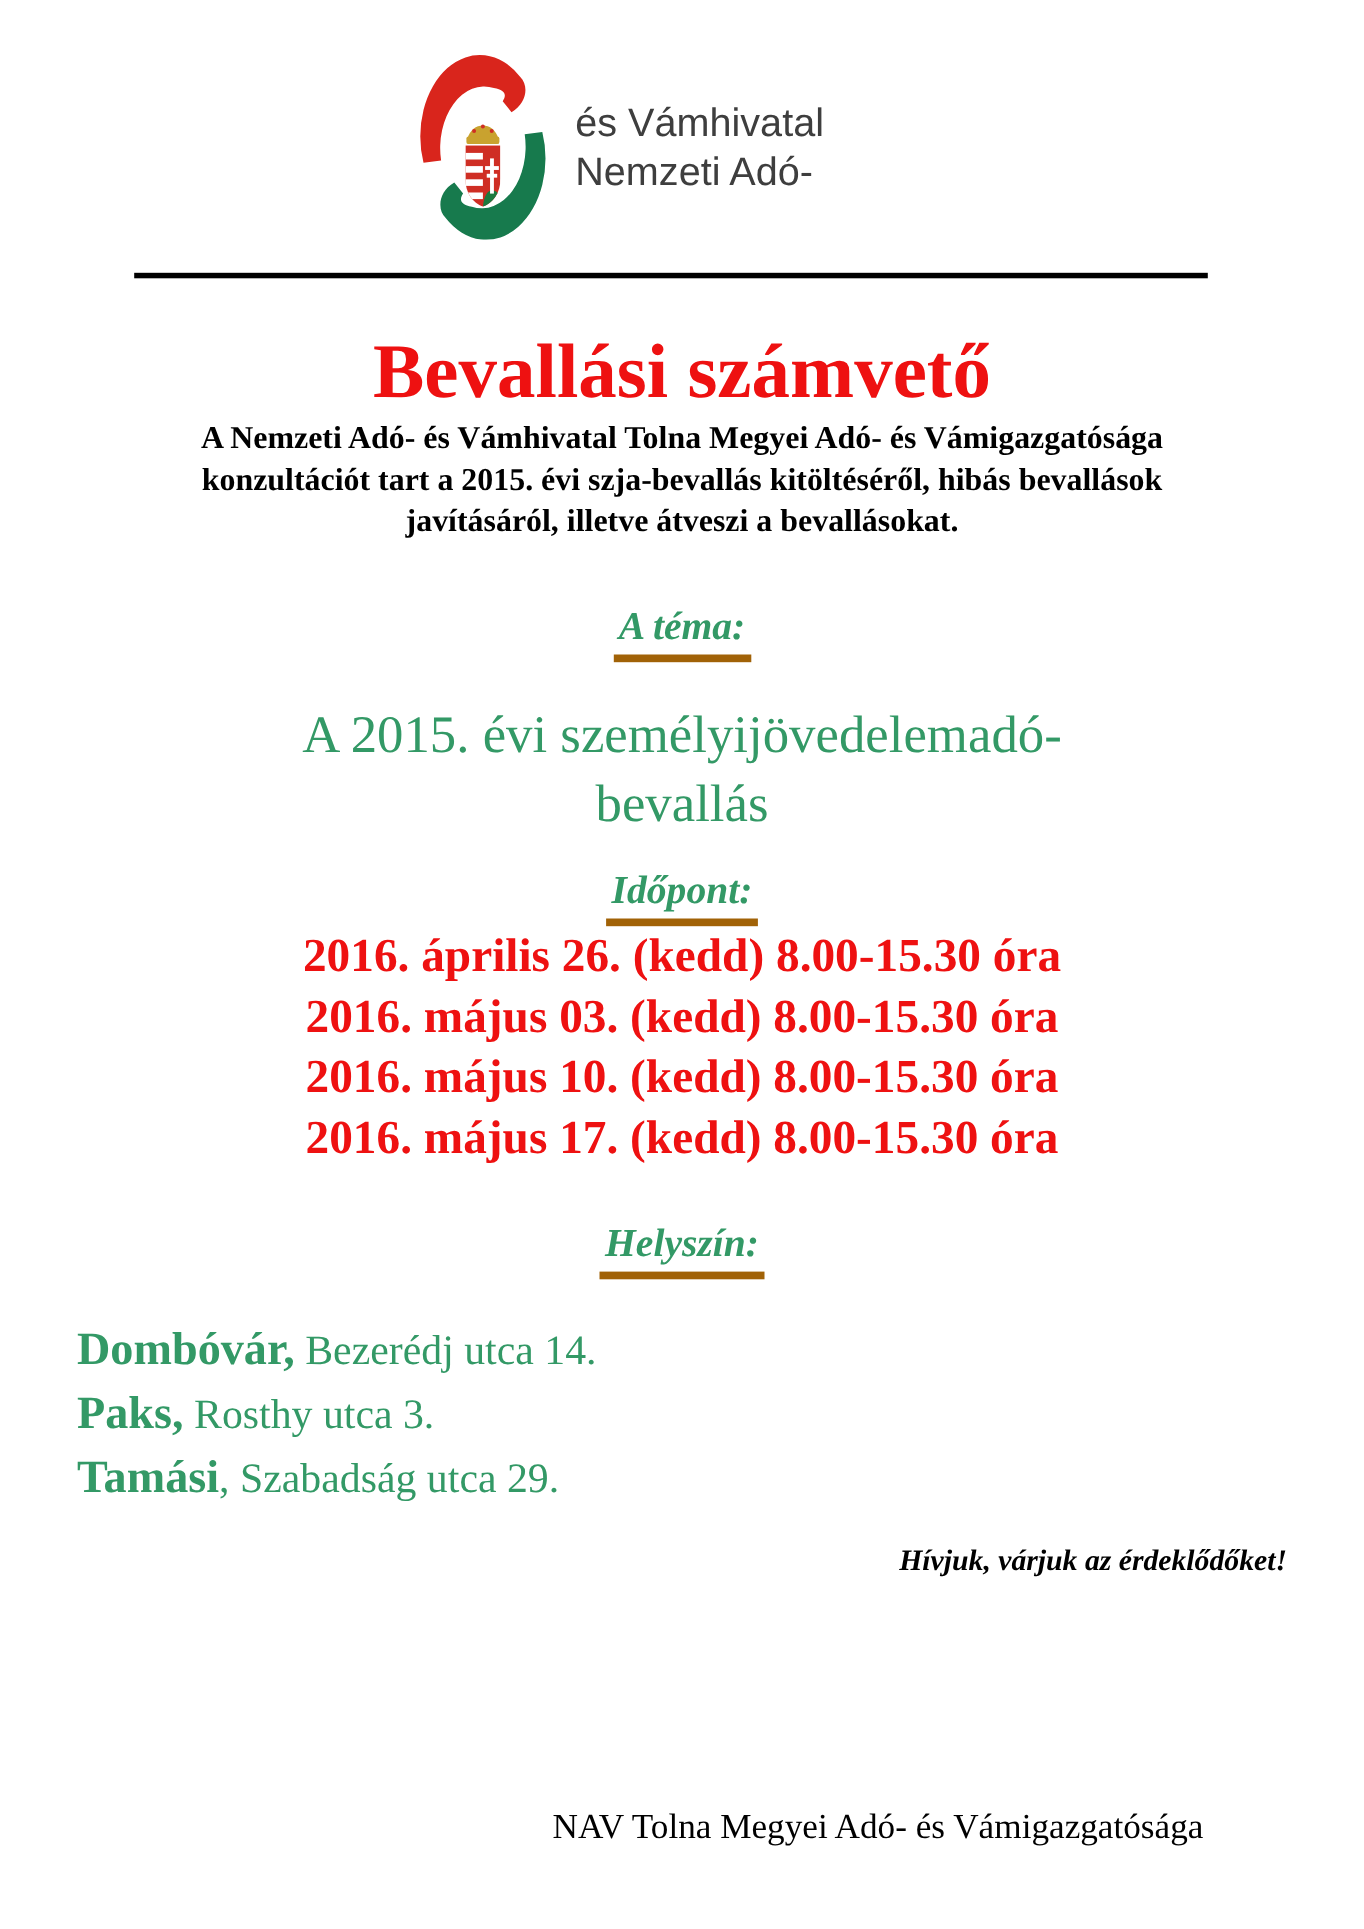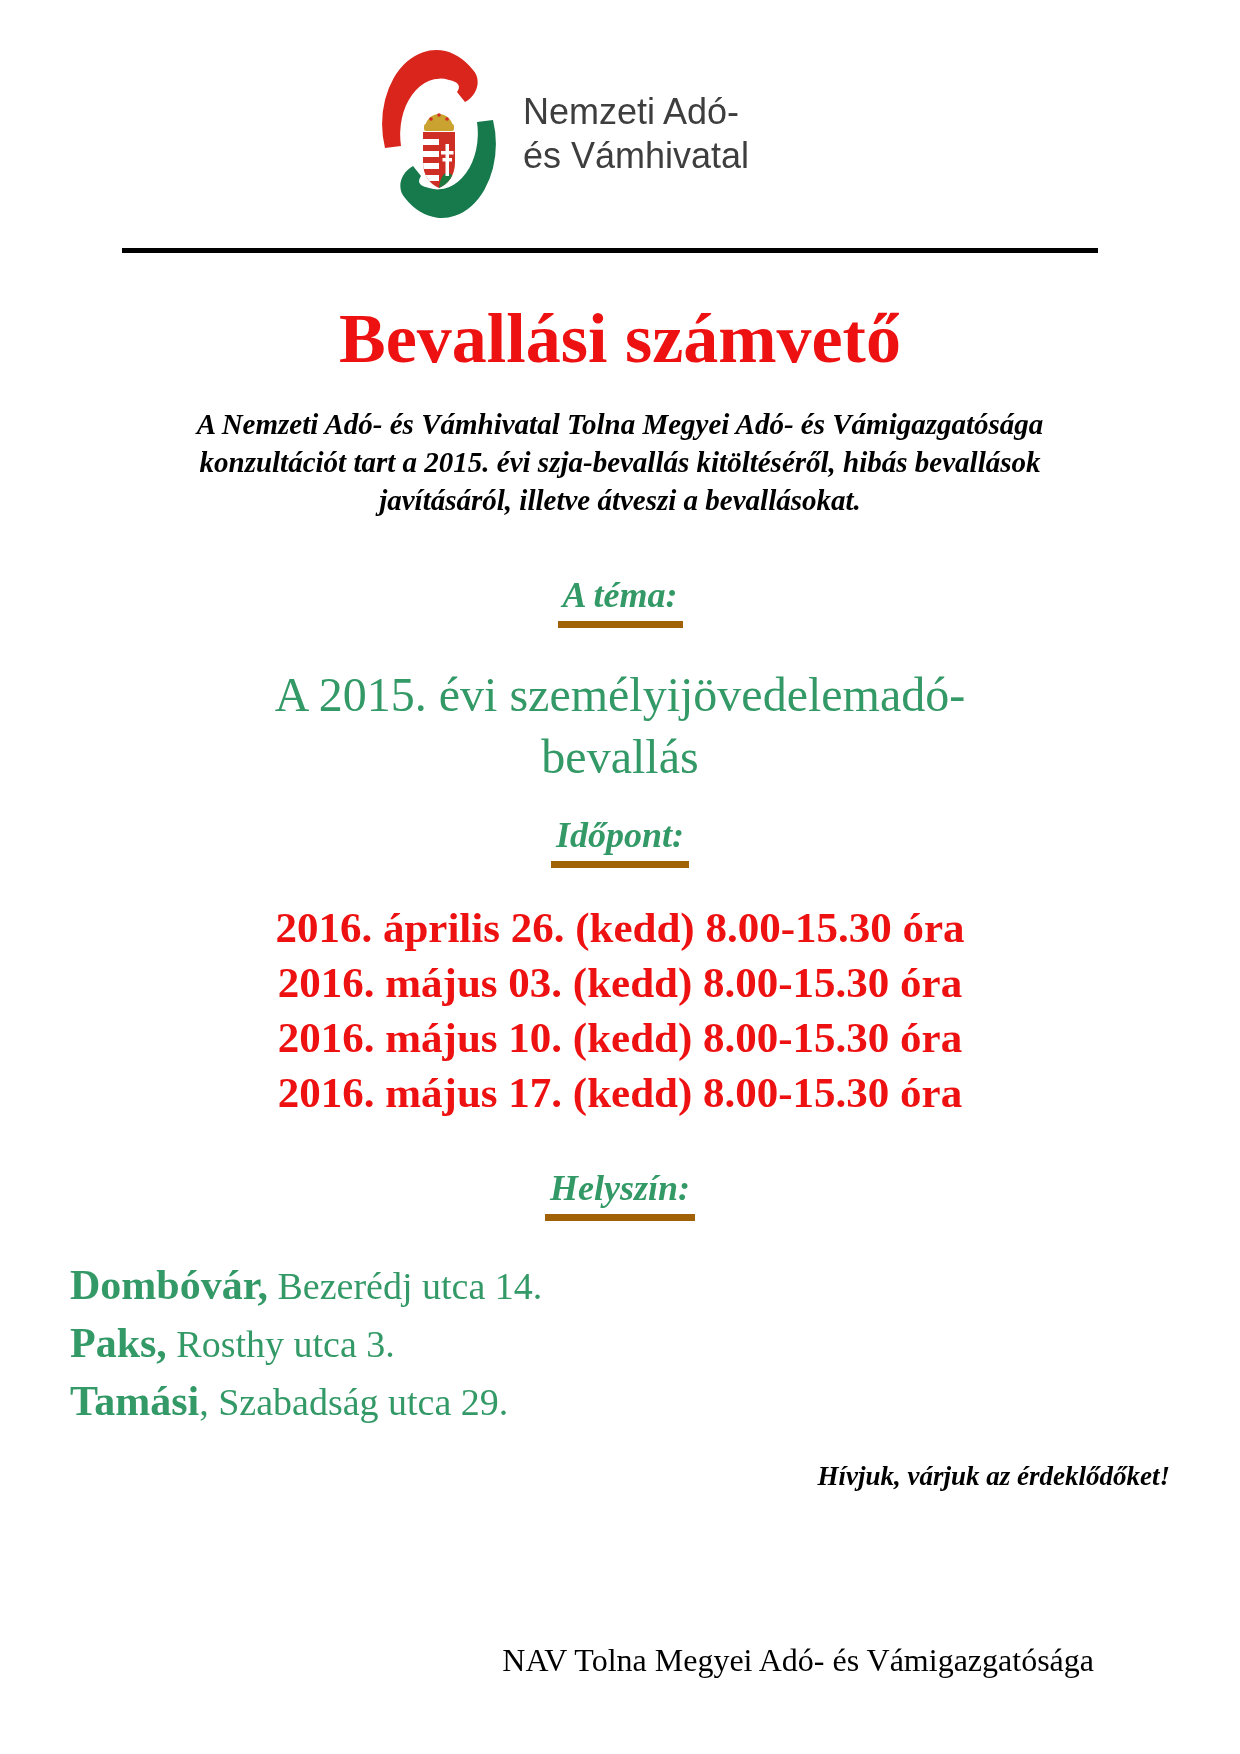--- a/index.html
+++ b/index.html
@@ -32,23 +32,22 @@
   }
   
   .content { width:1240px; box-sizing:border-box; padding:0 70px; }
   .title {
     margin-top:46px;
     font-size:70px; line-height:80px;
     font-weight:bold; text-align:center;
     color:#ee1111;
   }
   .intro {
-    margin-top:26px;
     font-size:29px; line-height:38px;
-    font-weight:bold; font-style:italic;
+    font-weight:bold; 
     text-align:center; white-space:pre-line;
   }
   .section-heading {
     text-align:center;
     font-size:36px; line-height:48px;
   }
   .section-heading .hd {
     display:inline-block;
     font-weight:bold; font-style:italic;
     color:#339966;
@@ -57,21 +56,21 @@
   }
   .mt-theme   { margin-top:52px; }
   .mt-sched   { margin-top:23px; }
   .mt-venue   { margin-top:44px; }
   .topic {
     margin-top:36px;
     font-size:48px; line-height:62px;
     font-weight:normal; text-align:center;
     color:#339966; white-space:pre-line;
   }
-  .dates { margin-top:32px; text-align:center; }
+  .dates { text-align:center; }
   .dates .date-line {
     font-size:43px; line-height:55px;
     font-weight:bold; color:#ee1111;
   }
   .locations { margin-top:36px; text-align:left; color:#339966; }
   .locations .loc-line { font-size:38px; line-height:57px; }
   .locations .city { font-weight:bold; font-size:42px; }
   .contributors {
     margin-top:46px; padding-left:75px;
     font-size:29px; line-height:38px; font-weight:bold;
@@ -114,22 +113,22 @@
         <rect x="48" y="101" width="16" height="6" fill="#ffffff"></rect>
         <rect x="48" y="113" width="16" height="6" fill="#ffffff"></rect>
         <rect x="48" y="125" width="16" height="6" fill="#ffffff"></rect>
         <path d="M 64 138 C 65 127 69 123 72 123 C 76 123 80 127 80 131 L 80 138 Z" fill="#1c7a3f"></path>
         <rect x="70.5" y="94" width="3.5" height="32" fill="#ffffff"></rect>
         <rect x="66" y="101" width="12.5" height="3.5" fill="#ffffff"></rect>
         <rect x="67.5" y="108" width="9.5" height="3.5" fill="#ffffff"></rect>
       </g>
     </svg>
     <div class="org-name">
+      <div>és Vámhivatal</div>
       <div>Nemzeti Adó-</div>
-      <div>és Vámhivatal</div>
     </div>
   </div>
 
   <div class="divider"></div>
 
   <div class="content">
 
     <div class="title">Bevallási számvető</div>
 
     <div class="intro">A Nemzeti Adó- és Vámhivatal Tolna Megyei Adó- és Vámigazgatósága

